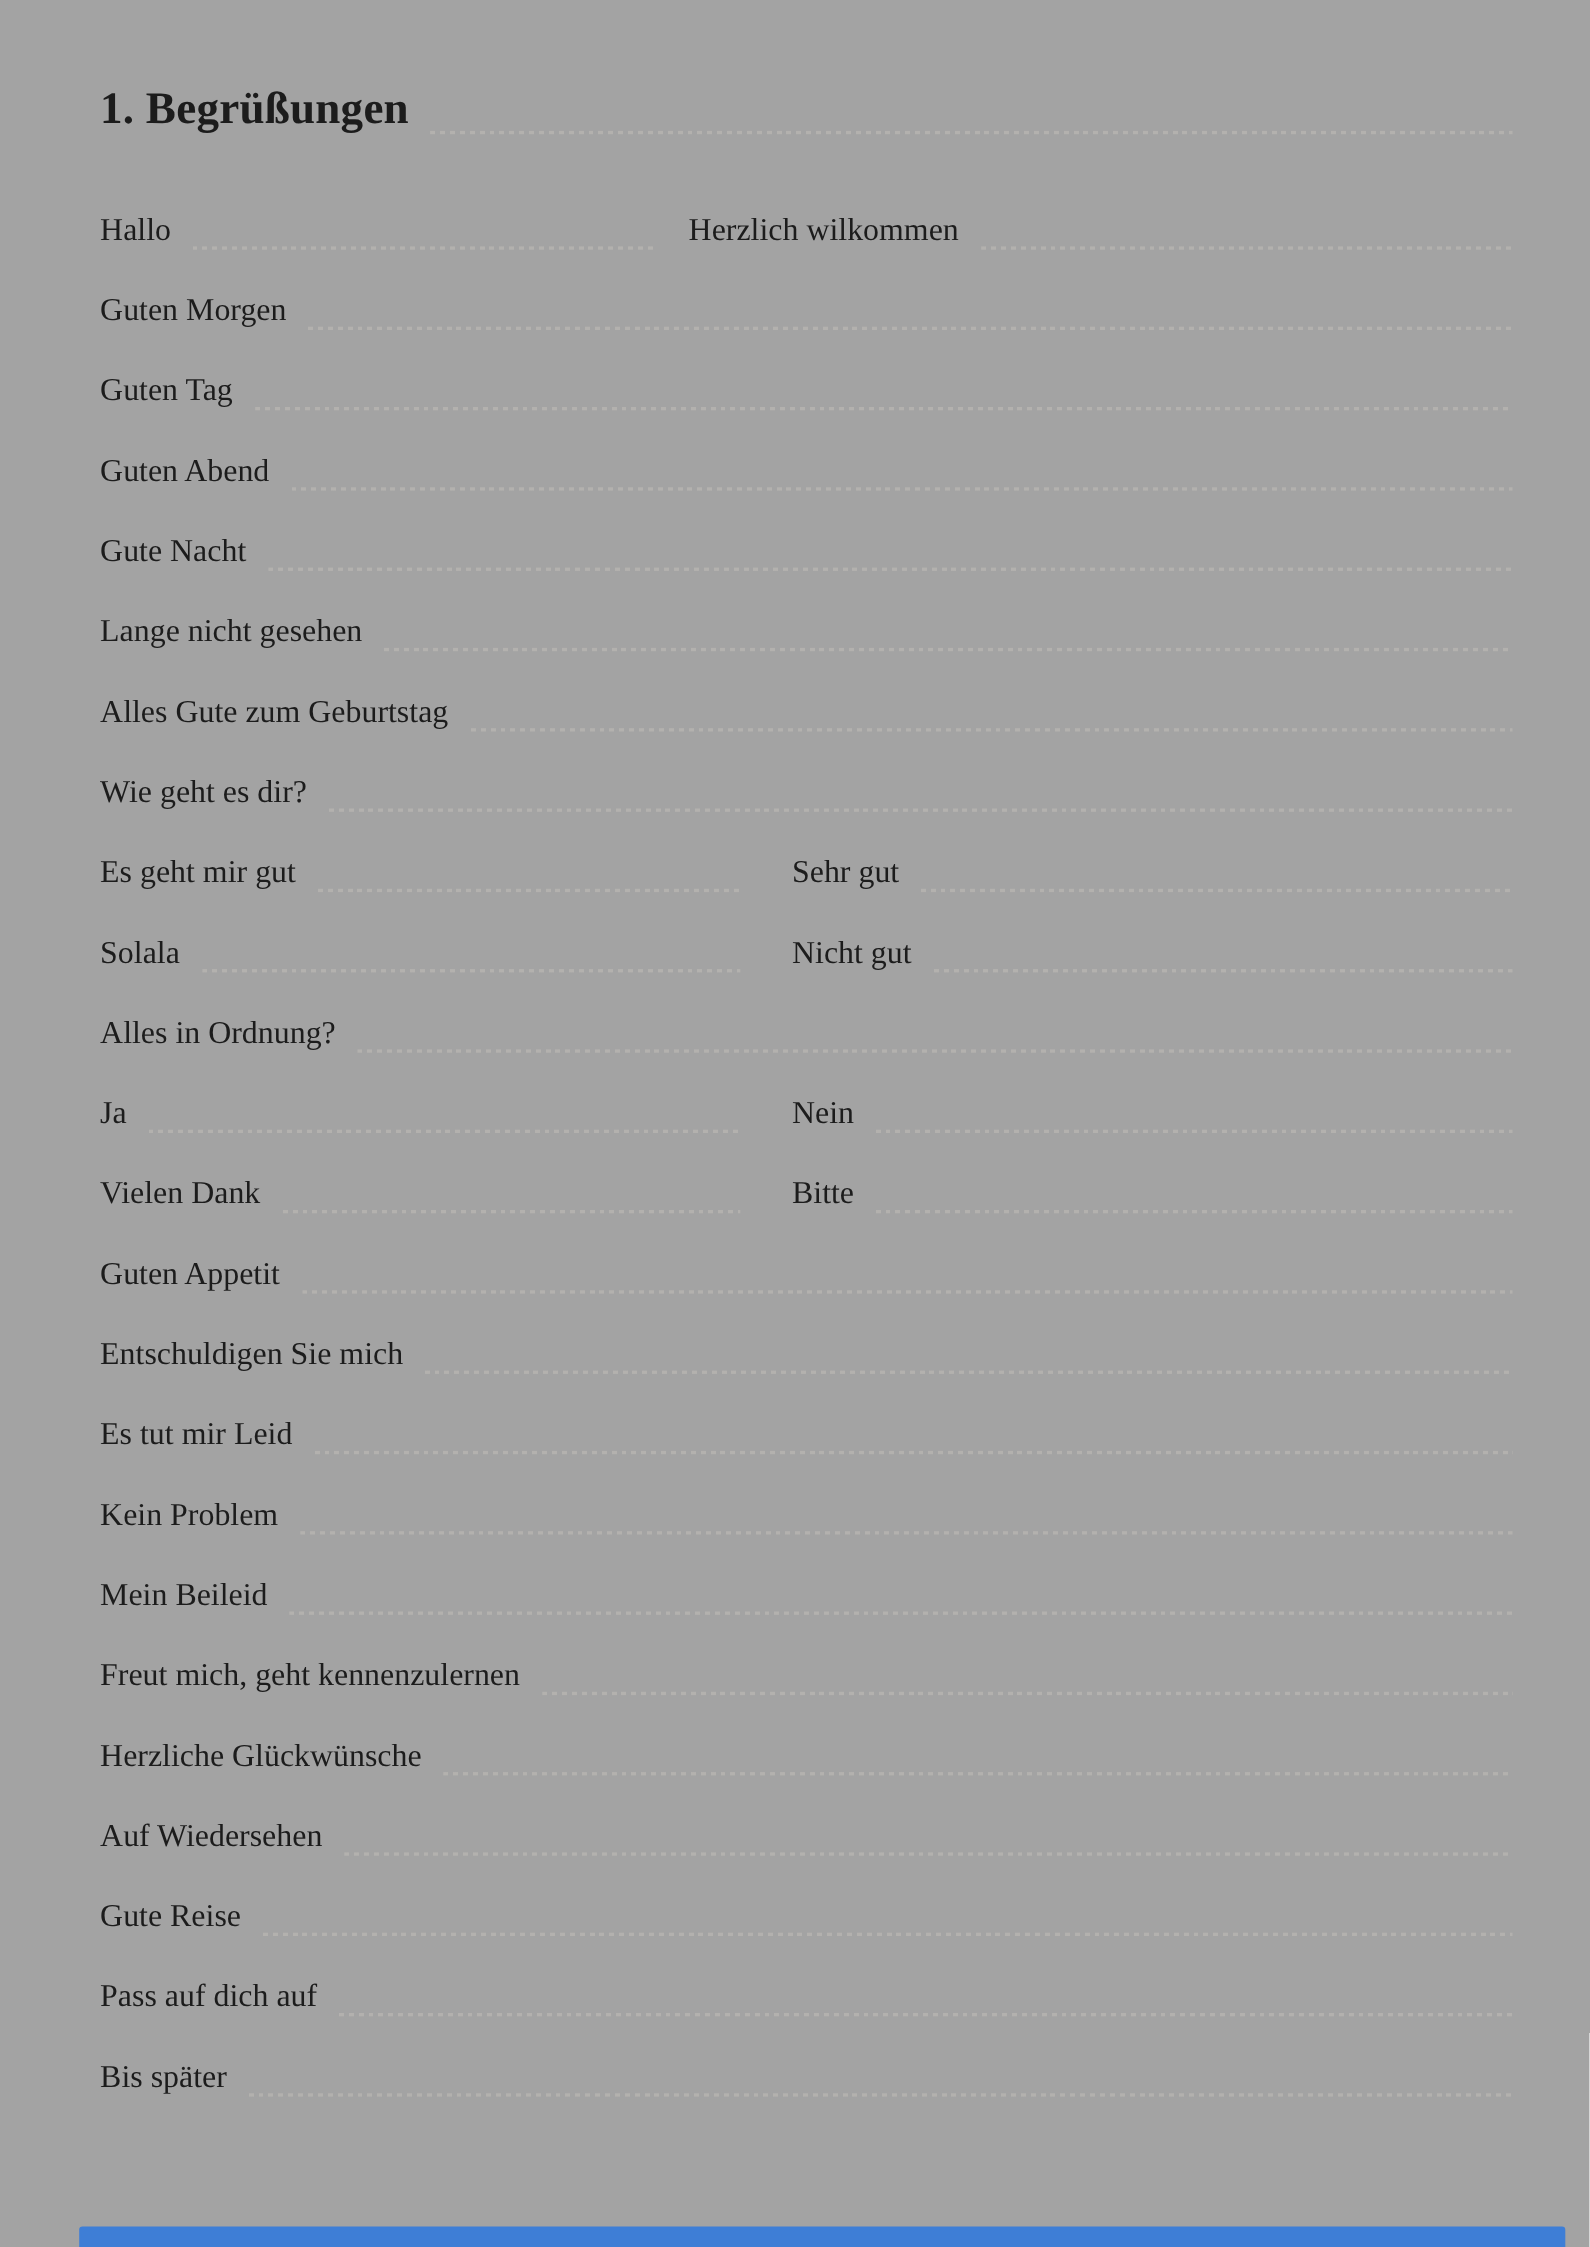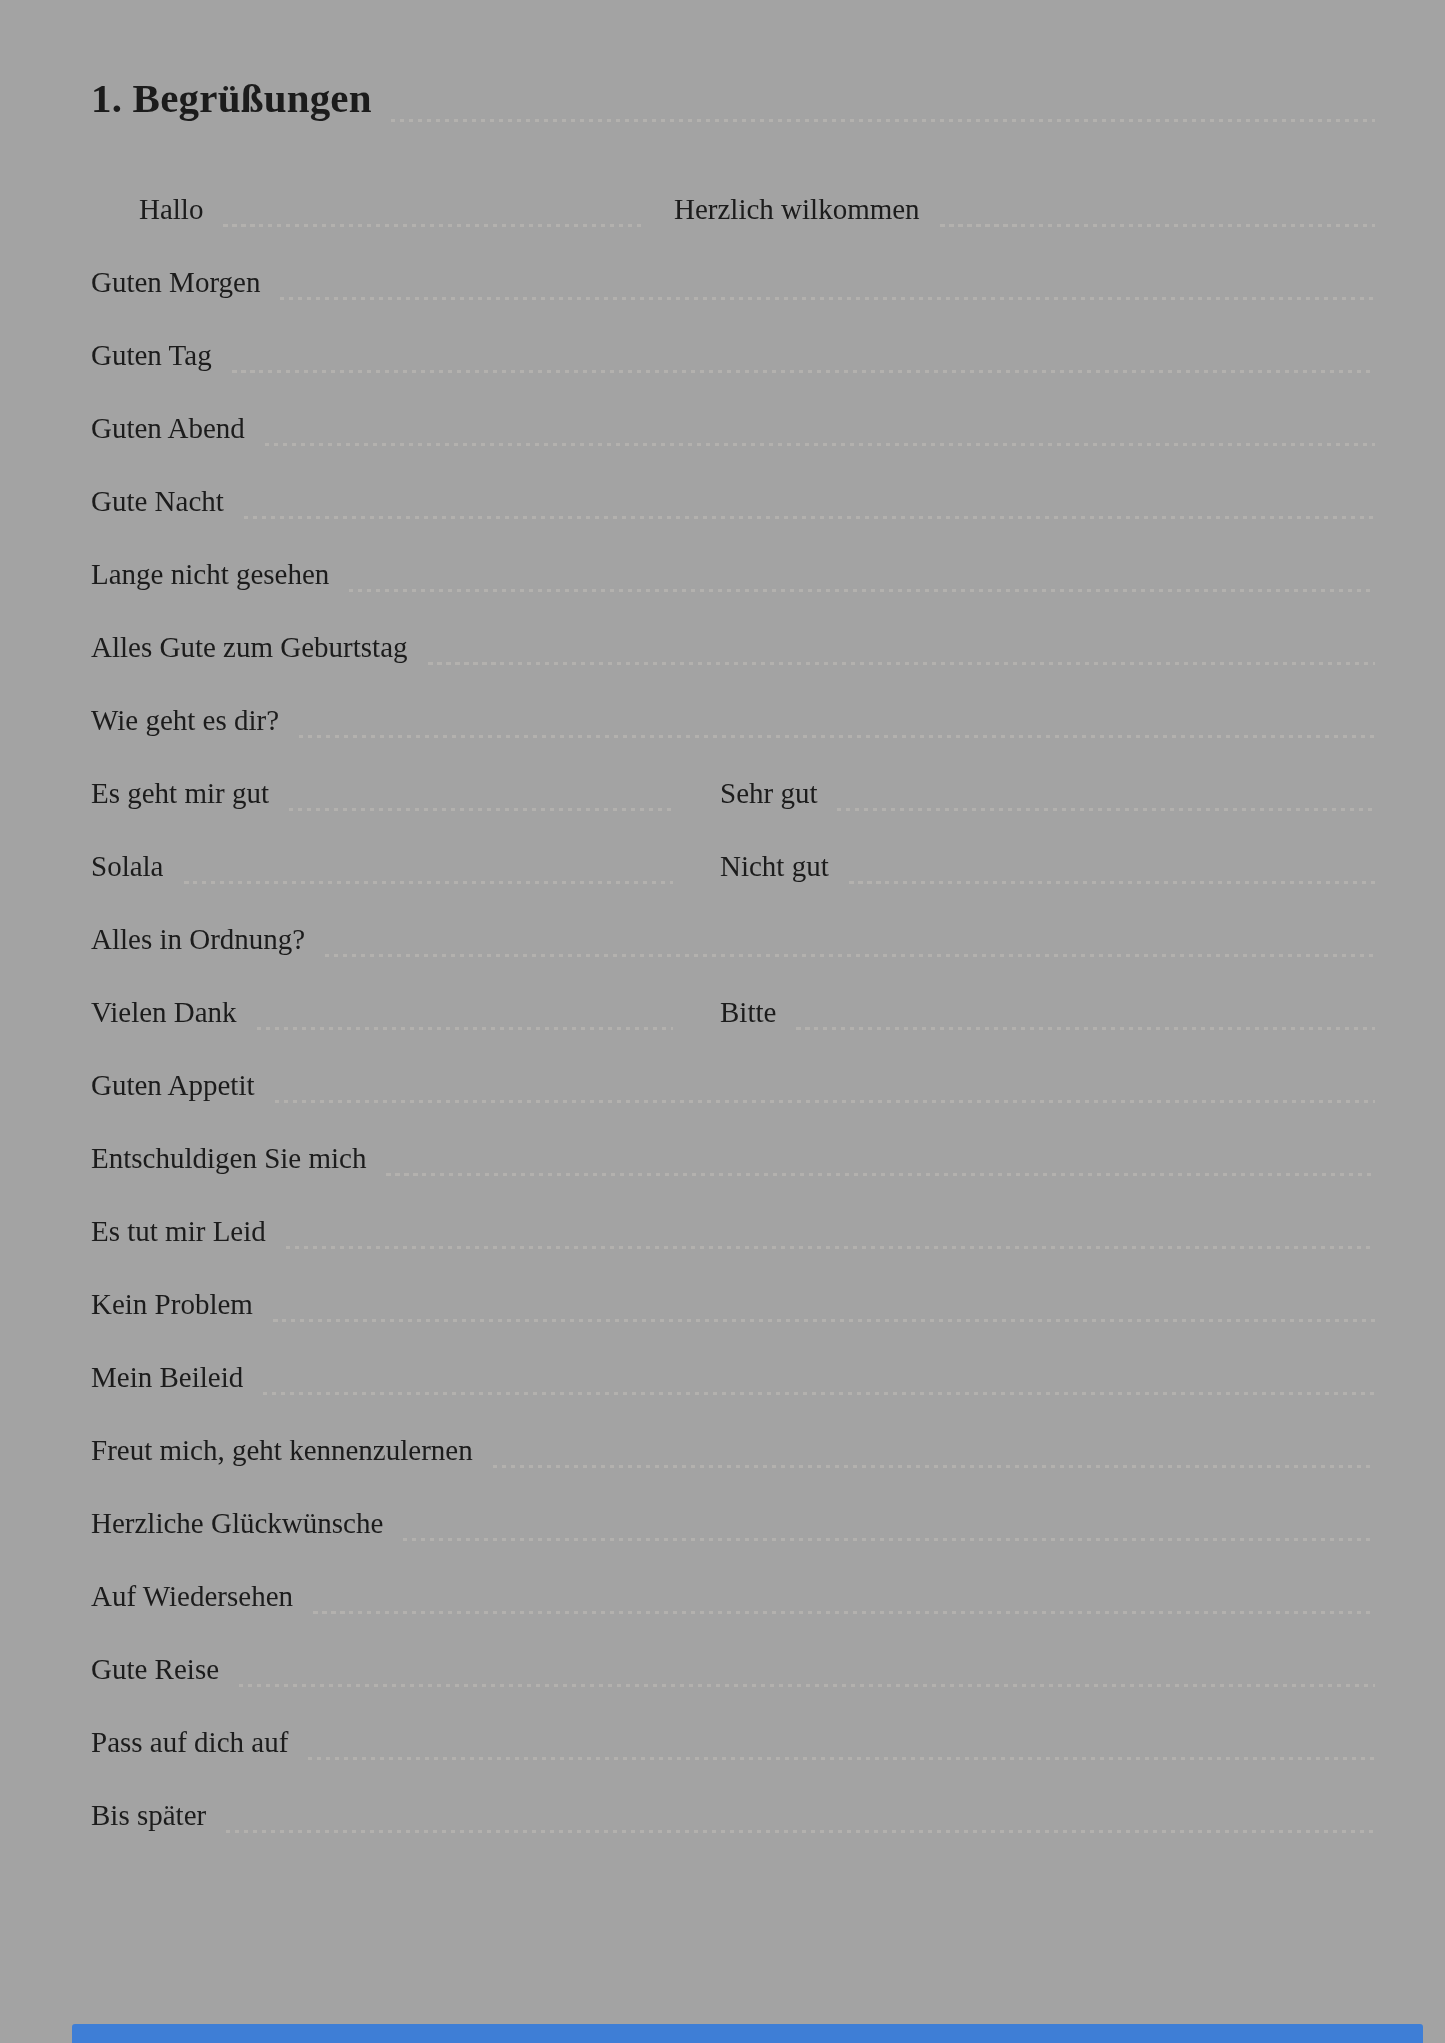--- a/index.html
+++ b/index.html
@@ -57,21 +57,21 @@
     font-size:29px;
     line-height:1;
     padding-bottom:10px;
     white-space:nowrap;
   }
   .cell .dotline {
     flex:1;
     margin:0 0 7px 20px;
   }
   .pair .cell1 { width:609px; padding-right:27px; }
-  .pair.pair-a .cell1 { width:515px; padding-right:8px;margin-left:48px; }
+  .pair.pair-a .cell1 { width:515px; padding-right:8px; }
   .pair .cell2 { flex:1;margin-left:20px; }
   
   .bottom-bar {
     position:absolute;
     left:72px; right:22px; bottom:0;
     height:19px;
     border-radius:3px 3px 0 0;
   }
 </style>
 </head>
@@ -158,20 +158,30 @@
   </div>
       </div>
       <div class="row">
         <div class="cell cellfull">
     <span class="label">Alles in Ordnung?</span>
     <span class="dotline"></span>
   </div>
       </div>
       <div class="row pair">
         <div class="cell cell1">
+    <span class="label">Ja</span>
+    <span class="dotline"></span>
+  </div>
+        <div class="cell cell2">
+    <span class="label">Nein</span>
+    <span class="dotline"></span>
+  </div>
+      </div>
+      <div class="row pair">
+        <div class="cell cell1">
     <span class="label">Vielen Dank</span>
     <span class="dotline"></span>
   </div>
         <div class="cell cell2">
     <span class="label">Bitte</span>
     <span class="dotline"></span>
   </div>
       </div>
       <div class="row">
         <div class="cell cellfull">

